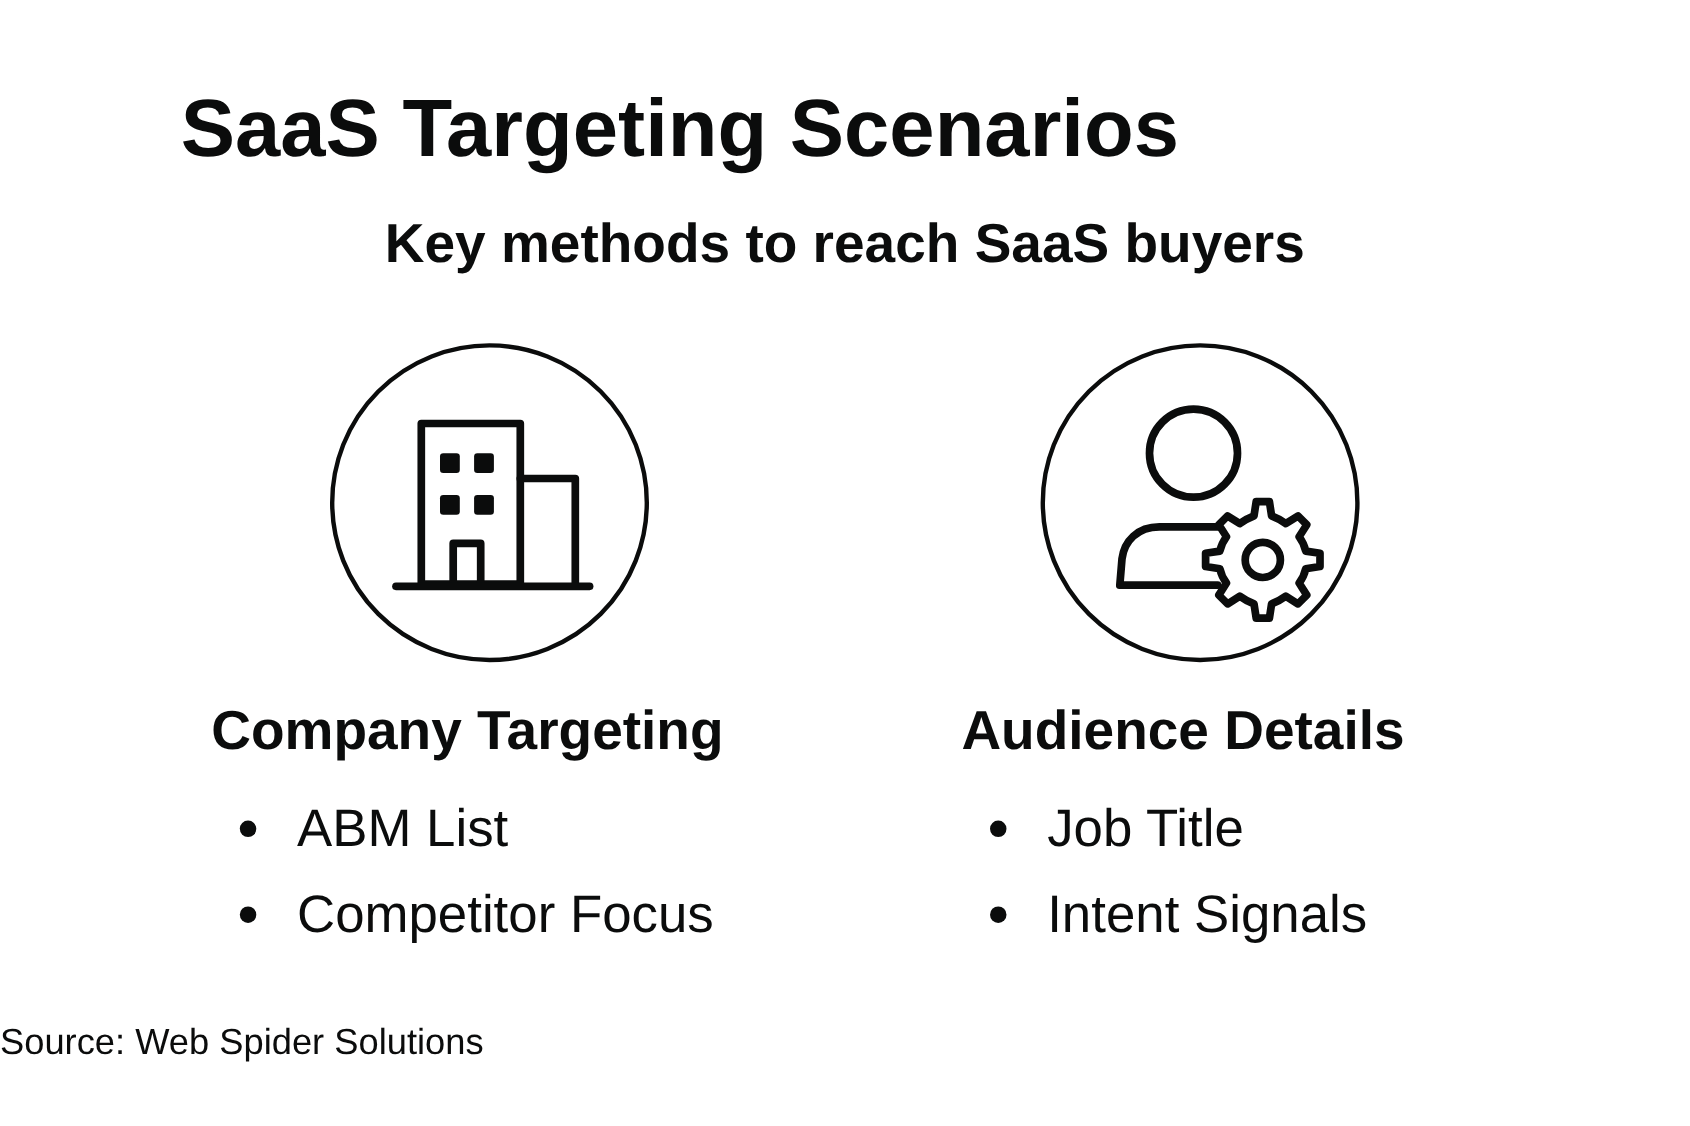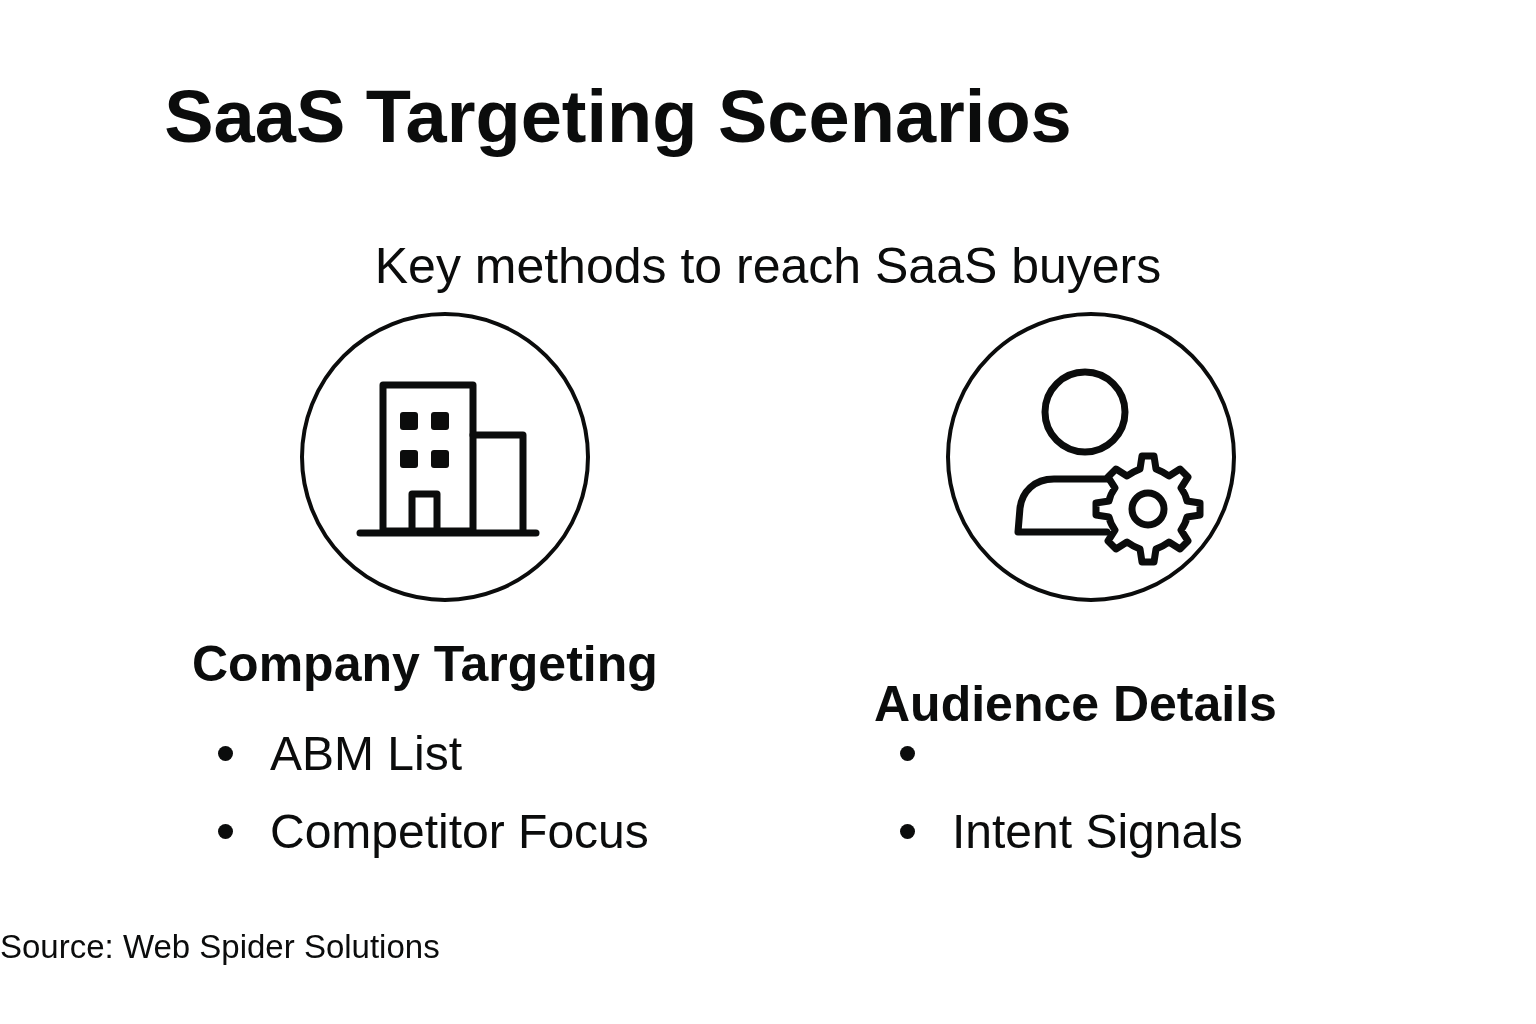--- a/index.html
+++ b/index.html
@@ -26,23 +26,22 @@
       letter-spacing: 0px;
       line-height: 90px;
     }
     .subtitle {
       position: absolute;
       left: 0;
       width: 1536px;
       top: 190px;
       text-align: center;
       font-size: 50px;
-      font-weight: normal;
+      font-weight: bold;
       line-height: 62px;
-      margin-top: 45px;
     }
     .icon-circle {
       position: absolute;
       width: 290px;
       height: 290px;
       border: 4px solid #0b0c0c;
       border-radius: 50%;
       box-sizing: border-box;
     }
     .icon-circle svg {
@@ -57,21 +56,21 @@
 
     .col-heading {
       position: absolute;
       font-size: 50px;
       font-weight: bold;
       line-height: 60px;
       white-space: nowrap;
       text-align: center;
     }
     #heading-company { left: 192px; top: 634px; }
-    #heading-audience { left: 874px; top: 634px; margin-top: 40px; }
+    #heading-audience { left: 874px; top: 634px; }
 
     .bullets {
       position: absolute;
       margin: 0;
       padding: 0;
       list-style: none;
     }
     .bullets li {
       position: relative;
       font-size: 48px;
@@ -160,20 +159,21 @@
         <circle cx="198" cy="193" r="16"></circle>
       </g>
     </svg>
   </div>
 
   <div class="col-heading" id="heading-audience">Audience Details</div>
 
   <ul class="bullets" id="bullets-audience">
     <li>
       <span class="dot"></span>
+      <span class="text">Job Title</span>
     </li>
     <li>
       <span class="dot"></span>
       <span class="text">Intent Signals</span>
     </li>
   </ul>
 
   <div class="source">Source: Web Spider Solutions</div>
 
 </div>

